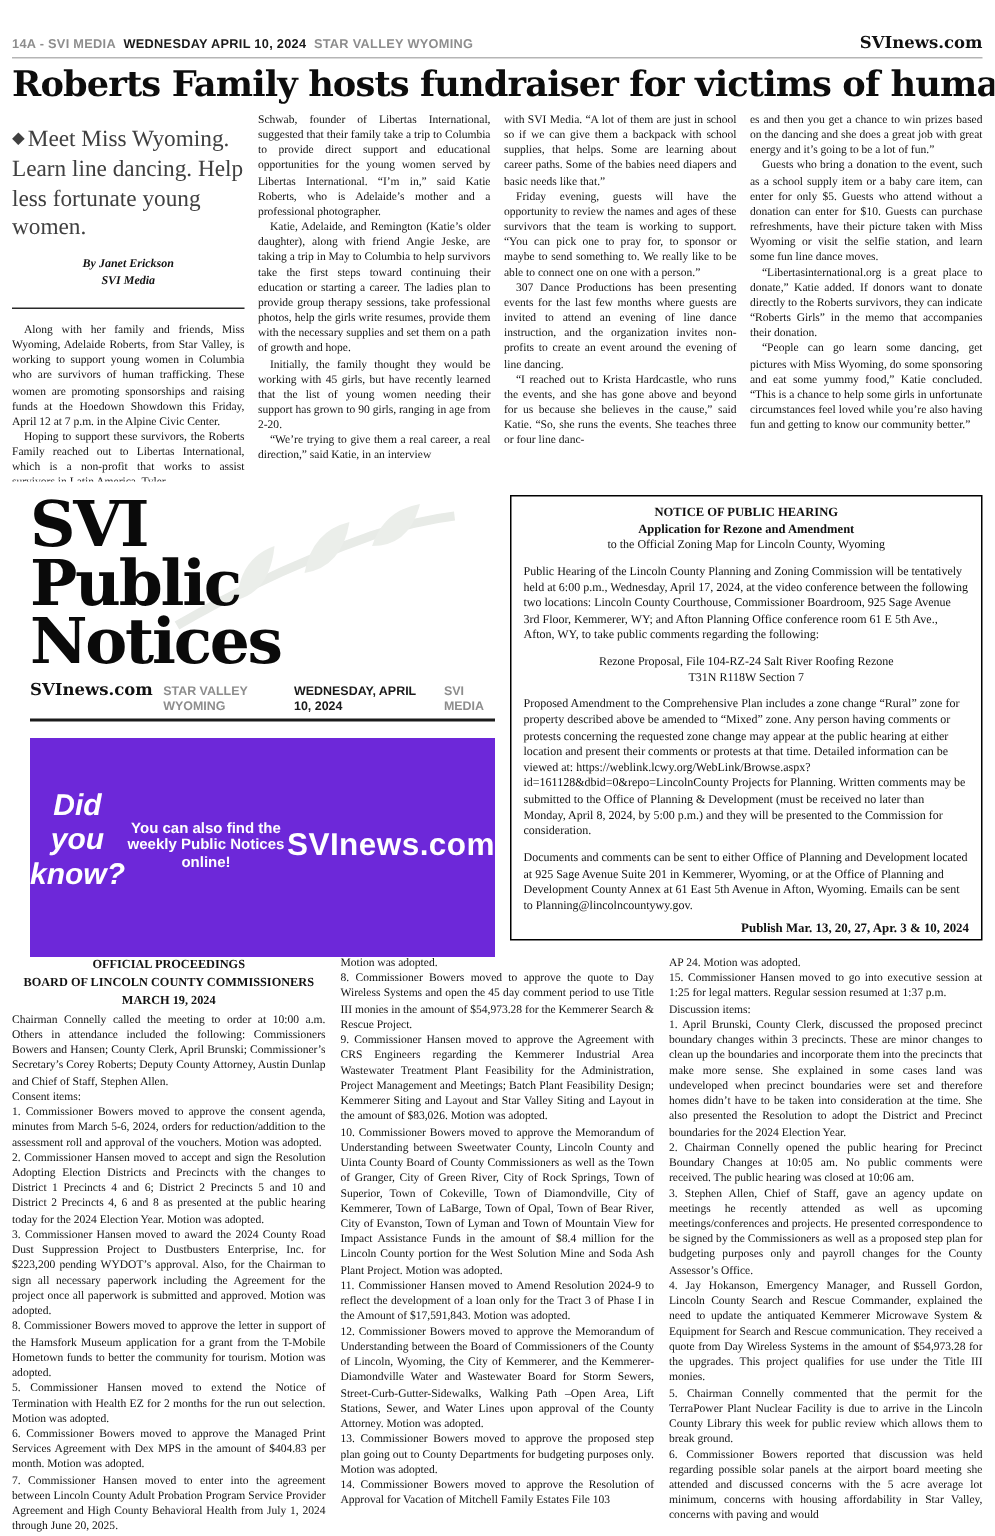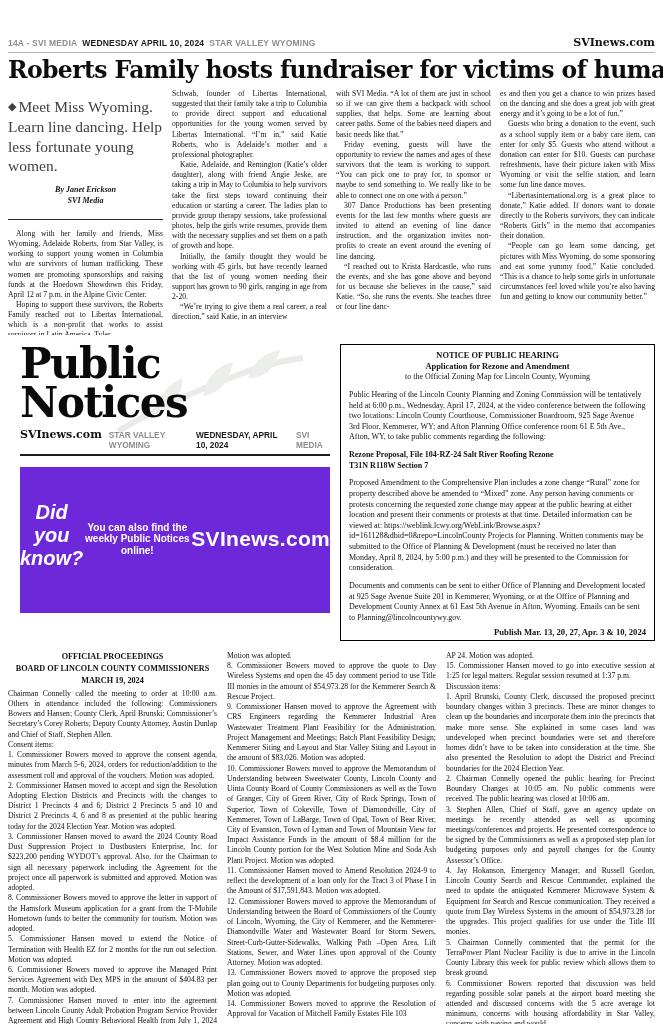--- a/index.html
+++ b/index.html
@@ -1,20 +1,20 @@
 <!DOCTYPE html>
 <html><head>
 <meta charset="utf-8">
 <style>
   * { margin:0; padding:0; box-sizing:border-box; }
   html,body { background:#fff; }
   .page {
     position:relative; width:663px; height:1024px; margin:0 auto;
     background:#ffffff; color:#121212; overflow:hidden;
-    font-family:"Liberation Serif", serif; padding:22px 8px 0 8px;
+    font-family:"Liberation Serif", serif; padding:8px 8px 0 8px;
   }
   
   .folio { display:flex; align-items:baseline; margin-top:14px; padding-bottom:3px; border-bottom:1px solid #b5b5b5; }
   .folio .left { display:flex; gap:5px; align-items:baseline; font-family:"Liberation Sans", sans-serif; font-size:8.5px; letter-spacing:.2px; }
   .folio .muted { color:#8d8d8d; font-weight:700; }
   .folio .strong { color:#1a1a1a; font-weight:700; }
   .folio .site { margin-left:auto; font-family:"DejaVu Serif", serif; font-weight:700; font-size:11px; color:#111; }
   
   .headline {
     font-family:"DejaVu Serif", serif; font-weight:700; font-size:23.5px;
@@ -56,21 +56,21 @@
   
   .notice-box {
     flex:1 1 auto; border:1.5px solid #000; padding:5px 8px 3px 8px;
     font-family:"Liberation Serif", serif; font-size:8px; line-height:1.33;
     display:flex; flex-direction:column;
   }
   .notice-box .nt { text-align:center; font-weight:700; font-size:8.4px; }
   .notice-box .ns { text-align:center; }
   .notice-box .np { margin-top:7px; }
   .notice-box .centered { }
-  .notice-box .rez { font-weight:700; margin-top:7px; }
+  .notice-box .rez { text-align:center; font-weight:400; margin-top:7px; }
   .notice-box .urlwrap { overflow-wrap:anywhere; }
   .notice-box .publish { margin-top:auto; text-align:right; font-weight:700; font-size:8.6px; padding-top:4px; }
   
   .proceedings { display:flex; gap:10px; margin-top:10px; height:392px; overflow:hidden; }
   .proceedings .pcol { flex:1 1 0; font-size:7.7px; line-height:1.33; }
   .proceedings p { text-align:justify; margin:0; }
   .phead { text-align:center; font-weight:700; font-size:8.2px; line-height:1.45; margin-bottom:2px; }
 </style>
 </head>
 <body>
@@ -125,20 +125,21 @@
     <div class="notices-left">
       <div class="masthead">
         <svg class="wm" width="210" height="110" viewBox="0 0 210 110">
           <g fill="none" stroke="#a9b4a6" stroke-width="6" opacity="0.55">
             <path d="M20 95 Q80 60 150 35 Q180 25 205 22"></path>
             <path d="M60 78 Q62 50 85 42 Q82 72 60 78 Z" fill="#b7c0b3" stroke="none"></path>
             <path d="M105 60 Q110 32 135 26 Q130 56 105 60 Z" fill="#b7c0b3" stroke="none"></path>
             <path d="M150 42 Q158 18 182 14 Q175 42 150 42 Z" fill="#b7c0b3" stroke="none"></path>
           </g>
         </svg>
+        <div class="t1">SVI</div>
         <div class="t2">Public Notices</div>
         <div class="mast-bar">
           <span class="site">SVInews.com</span>
           <span class="seg gray">STAR VALLEY WYOMING</span>
           <span class="seg bold">WEDNESDAY, APRIL 10, 2024</span>
           <span class="seg gray">SVI MEDIA</span>
         </div>
       </div>
       <div class="promo">
         <div class="l1">Did you know?</div>

